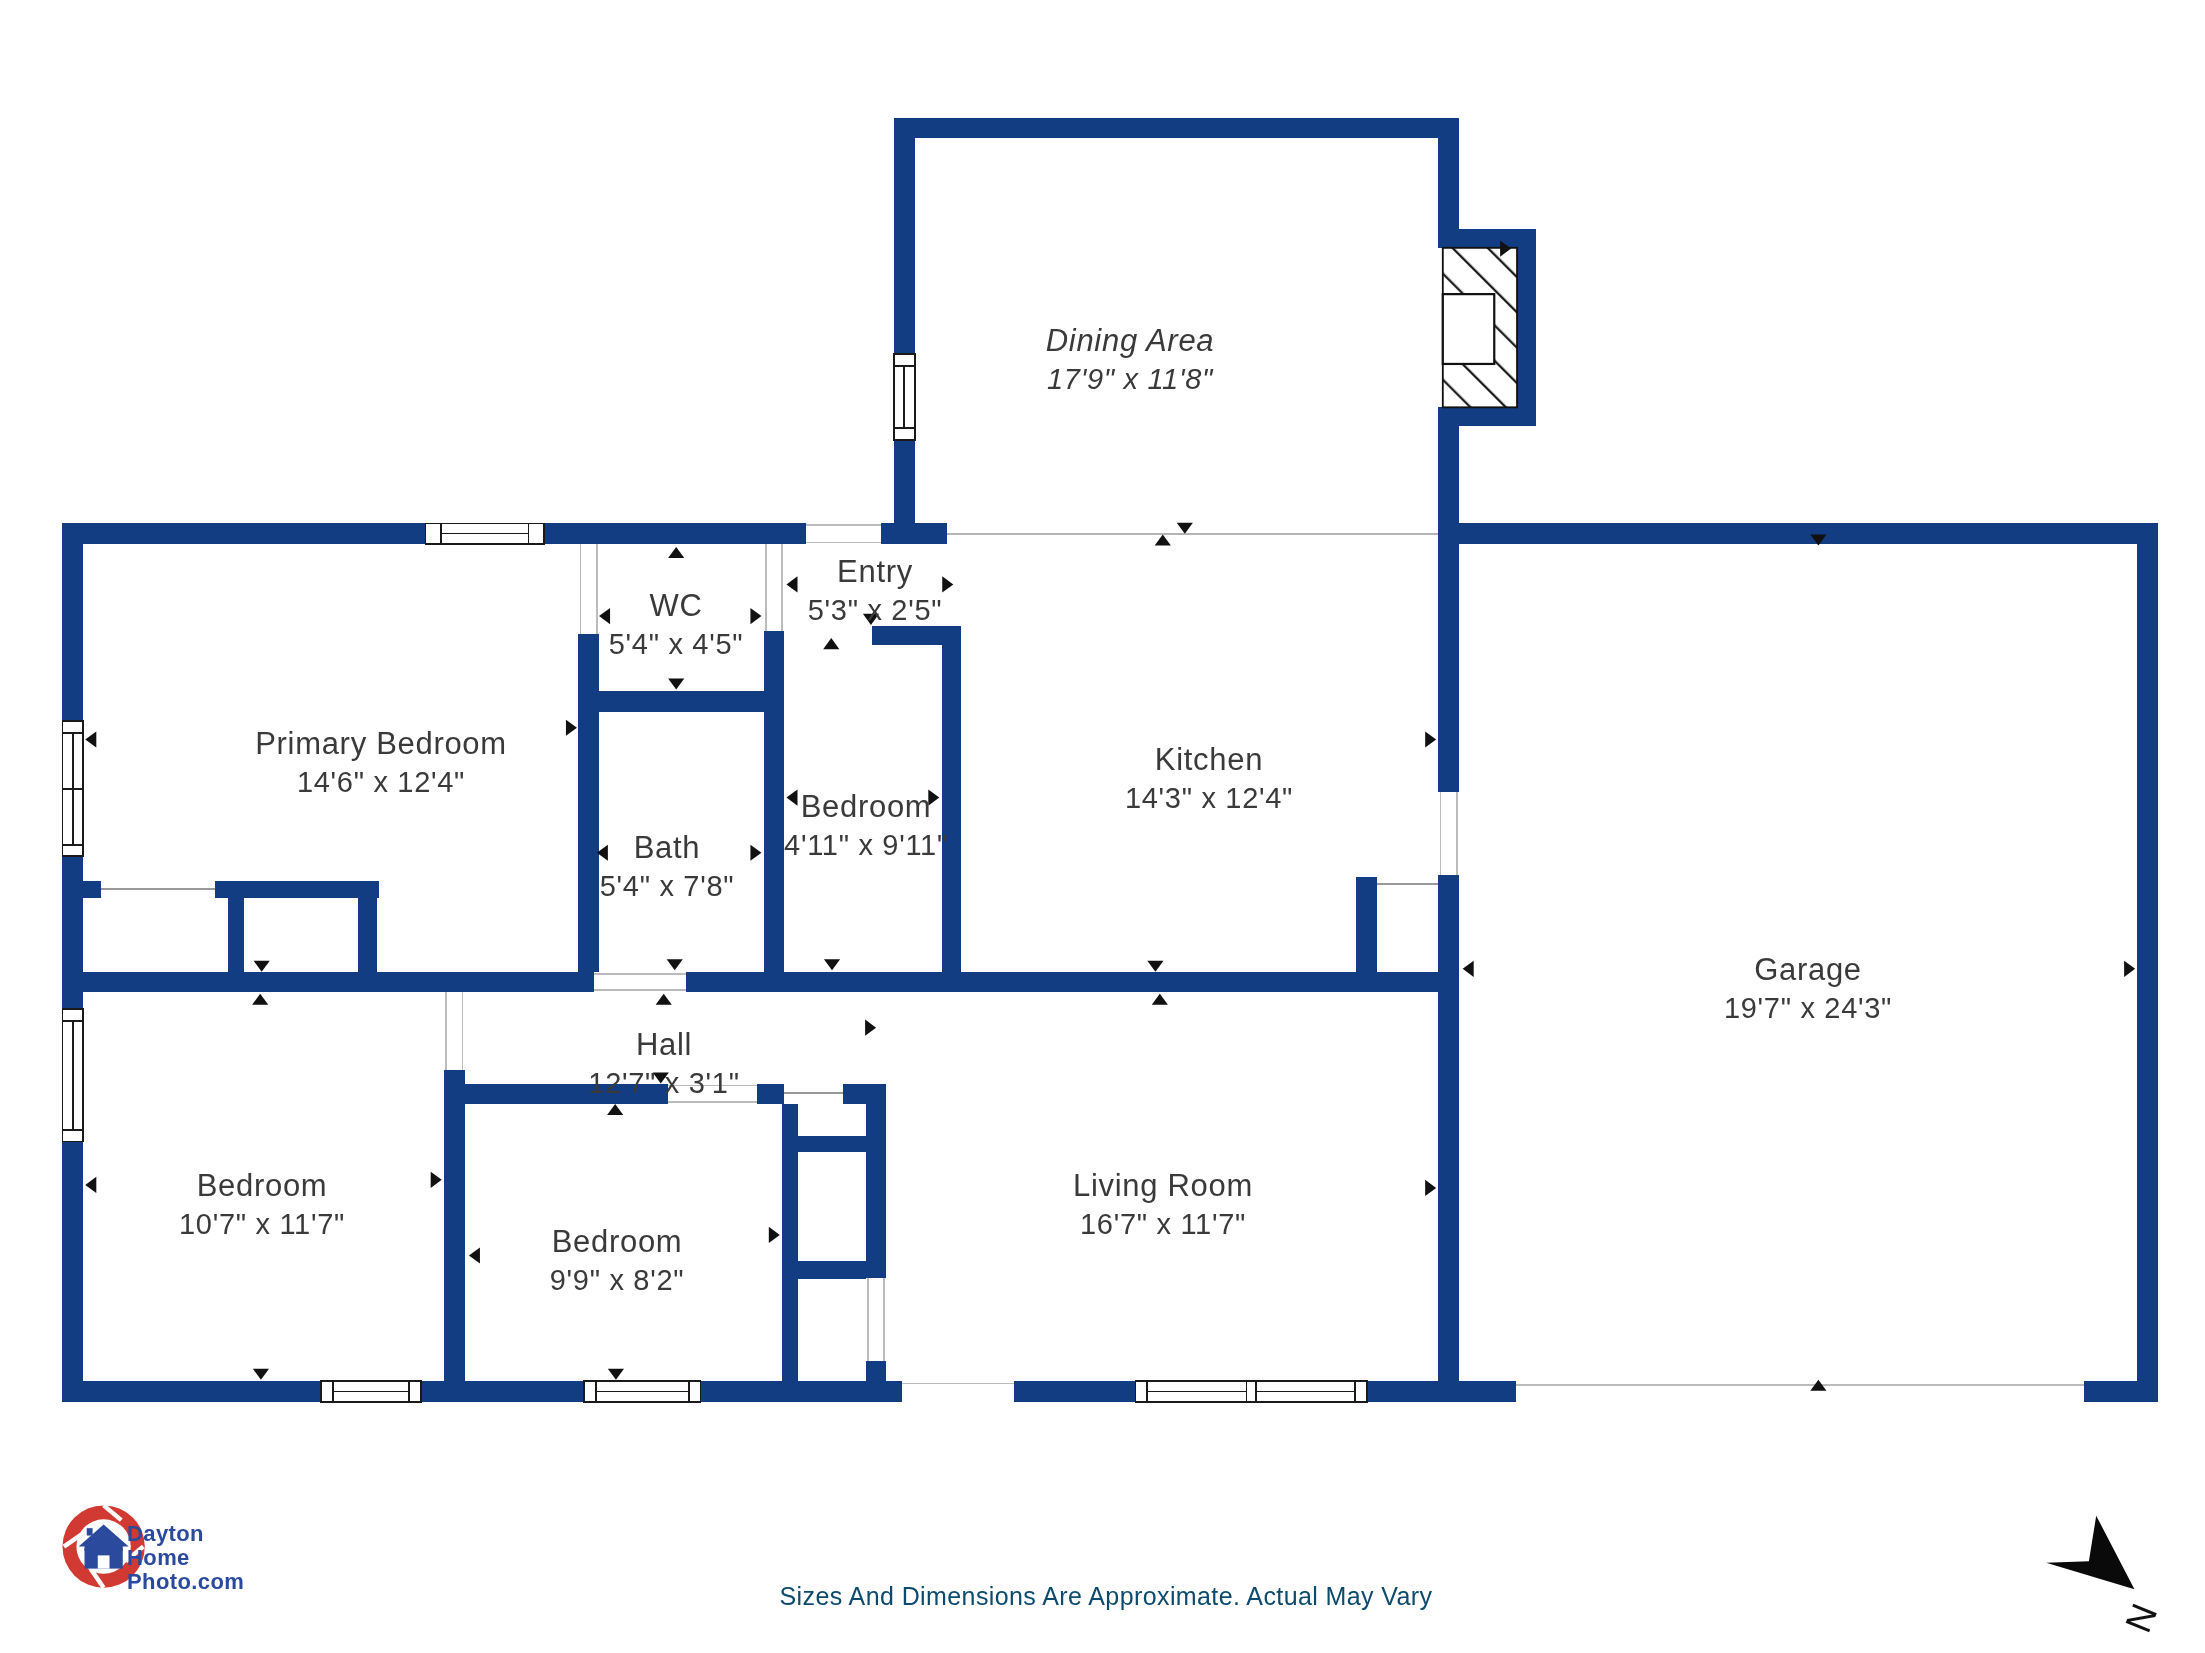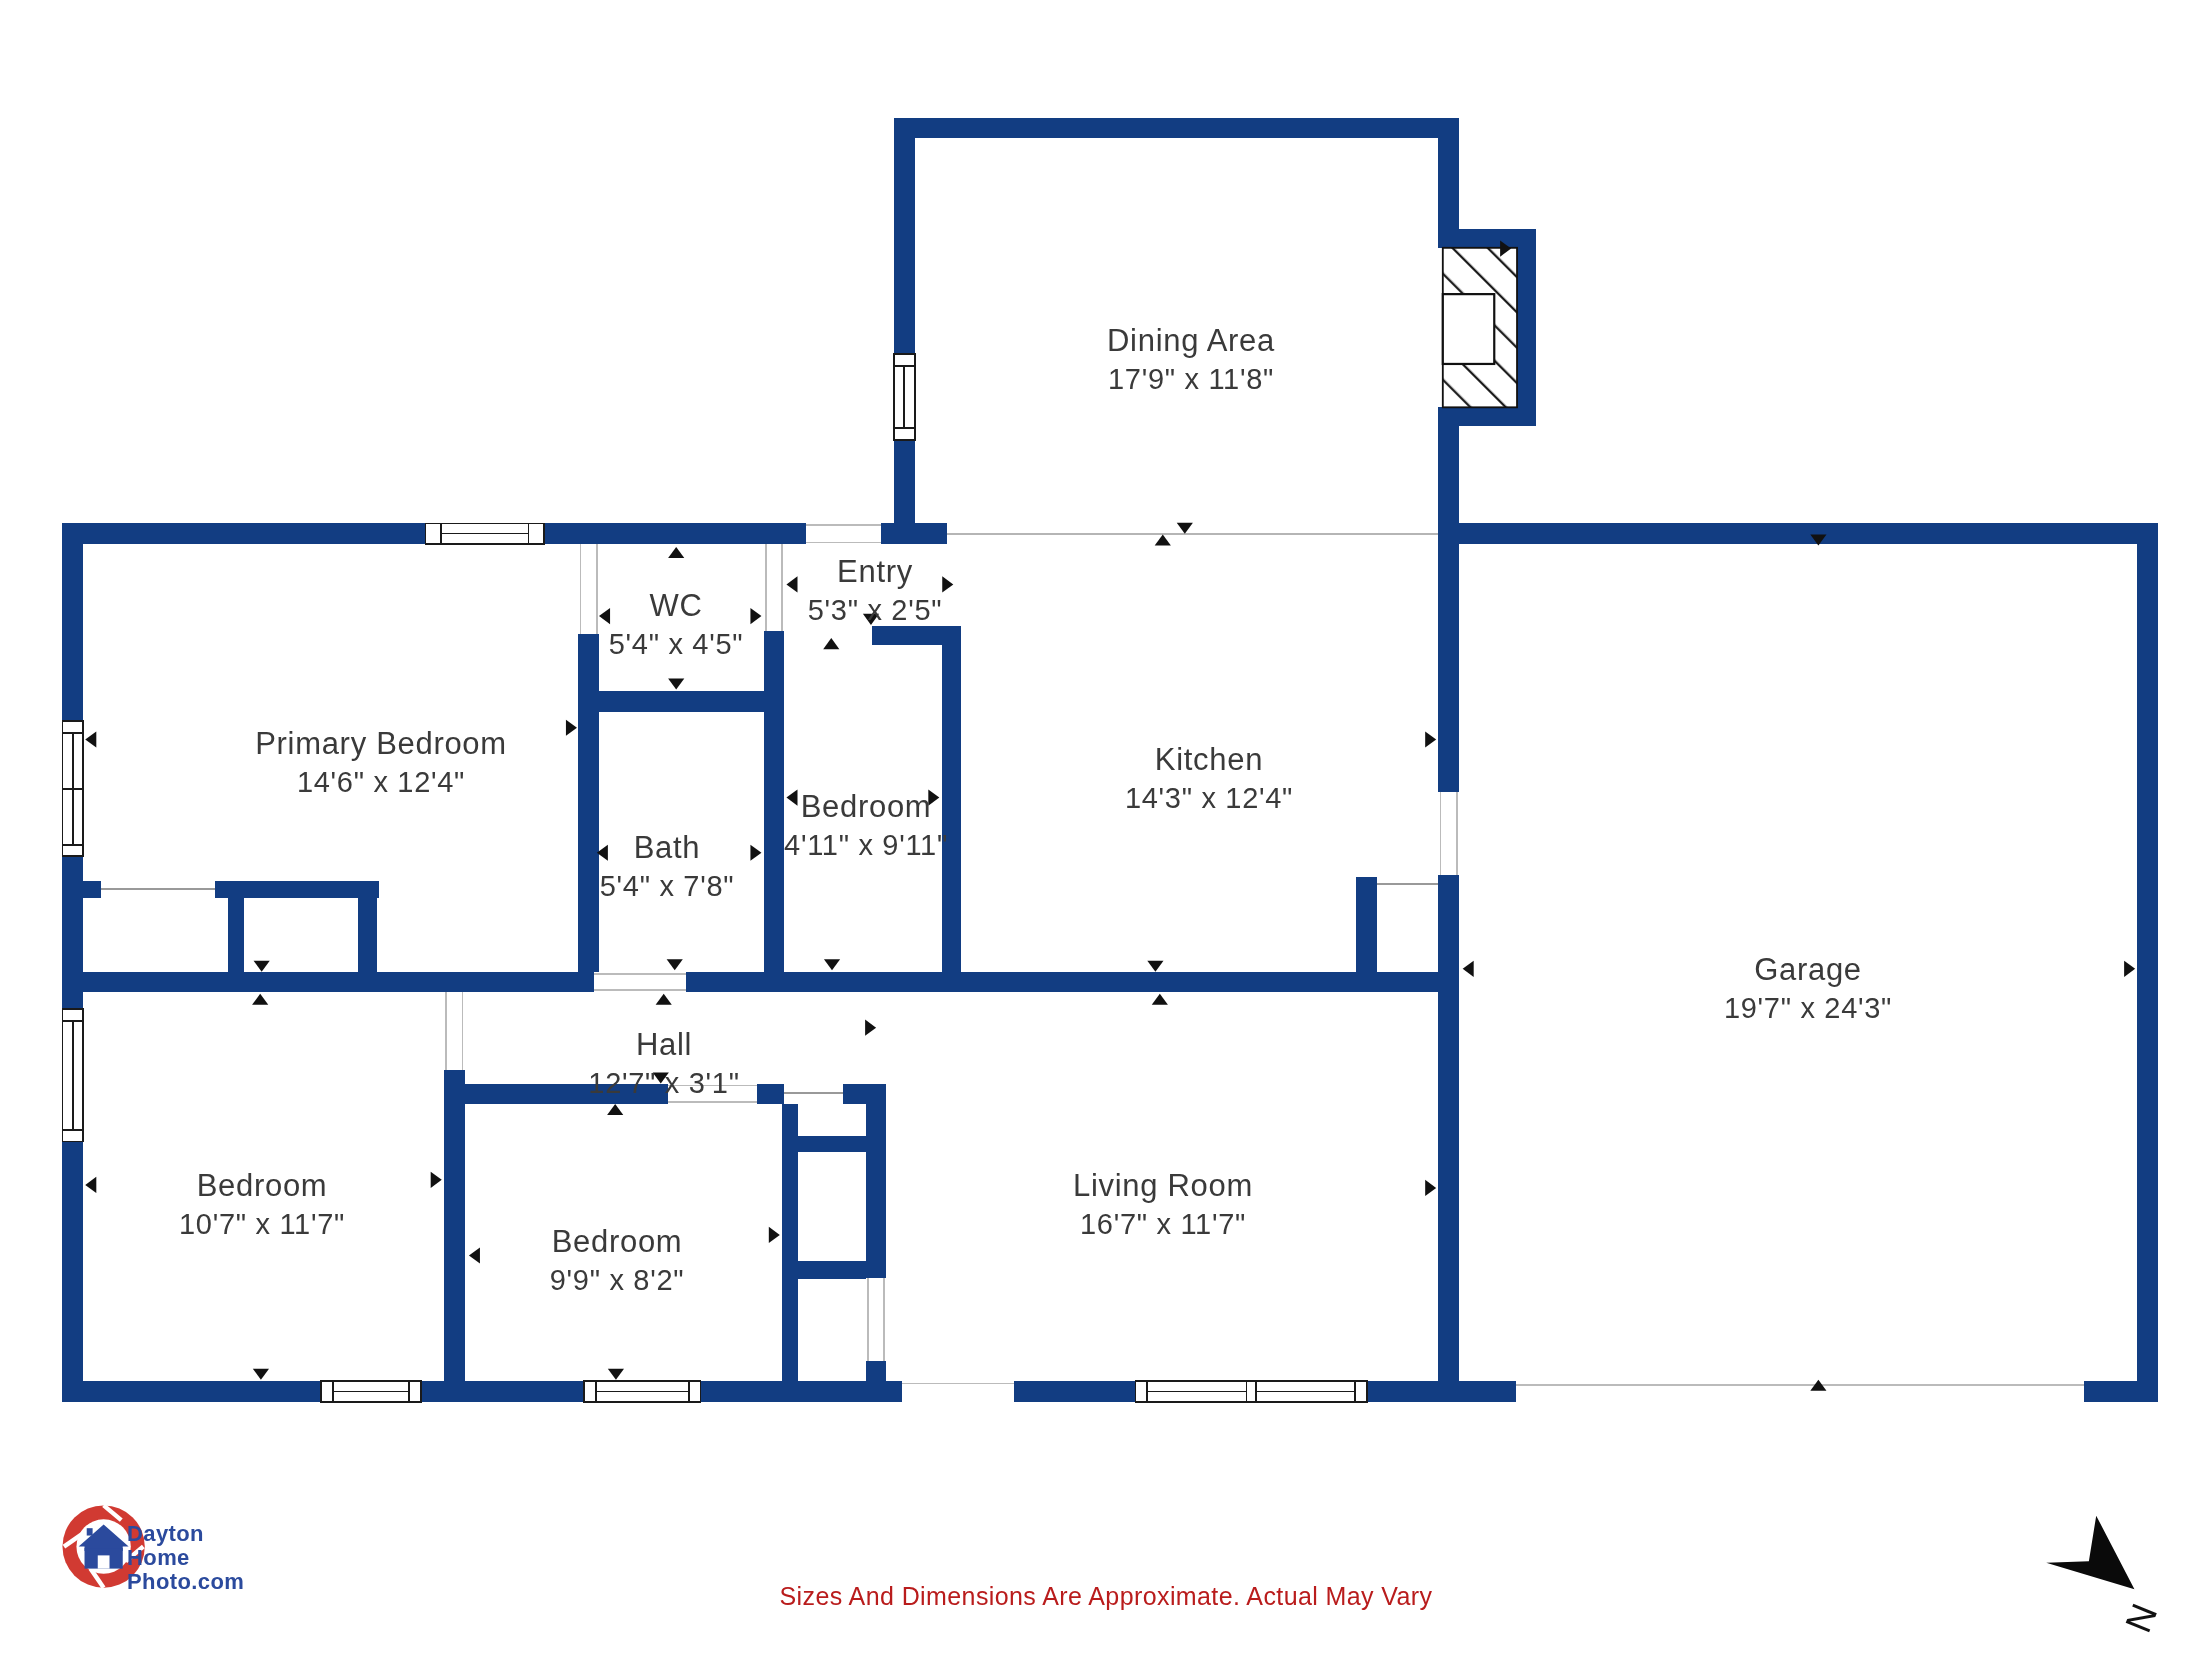--- a/index.html
+++ b/index.html
@@ -3,34 +3,34 @@
 <meta charset="utf-8">
 <style>
   html,body{margin:0;padding:0;background:#ffffff;}
   .plan{position:relative;width:2205px;height:1654px;background:#ffffff;overflow:hidden;
         font-family:"Liberation Sans",sans-serif;}
   .plan svg{position:absolute;left:0;top:0;}
   .room-label{position:absolute;transform:translate(-50%,0);text-align:center;color:#3a3a3a;white-space:nowrap;}
   .room-name{font-size:31px;line-height:38px;letter-spacing:0.7px;}
   .room-dims{font-size:29px;line-height:38px;letter-spacing:0.7px;}
   
-  .lbl-dining        {left:1191px;top:322px;}
+  .lbl-dining        {left:1130px;top:322px;font-style:italic;}
   .lbl-entry         {left:875px;top:553px;}
   .lbl-wc            {left:676px; top:587px;}
   .lbl-primary       {left:354px; top:725px;margin-left:27px;}
   .lbl-kitchen       {left:1209px;top:741px;}
   .lbl-bath          {left:667px; top:829px;}
   .lbl-utility       {left:866px;top:788px;}
   .lbl-garage        {left:1808px;top:951px;}
   .lbl-hall          {left:664px; top:998px;margin-top:28px;}
   .lbl-bed-left      {left:262px; top:1167px;}
   .lbl-bed-mid       {left:617px; top:1223px;}
   .lbl-living        {left:1163px;top:1167px;}
   .disclaimer{position:absolute;left:1106px;top:1582px;transform:translateX(-50%);
-              font-size:25px;color:#b91c1c;letter-spacing:0.4px;white-space:nowrap;}
+              font-size:25px;color:#0c4a6e;letter-spacing:0.4px;white-space:nowrap;}
   .logo{position:absolute;left:62px;top:1503px;width:309px;height:110px;}
   .logo-text{position:absolute;left:65px;top:19px;color:#2B4A9D;font-weight:bold;
              font-size:22px;line-height:24px;letter-spacing:0.4px;}
 </style>
 </head>
 <body>
 
 <div class="plan">
 
   <svg width="2205" height="1654" viewBox="0 0 3000 2250">

